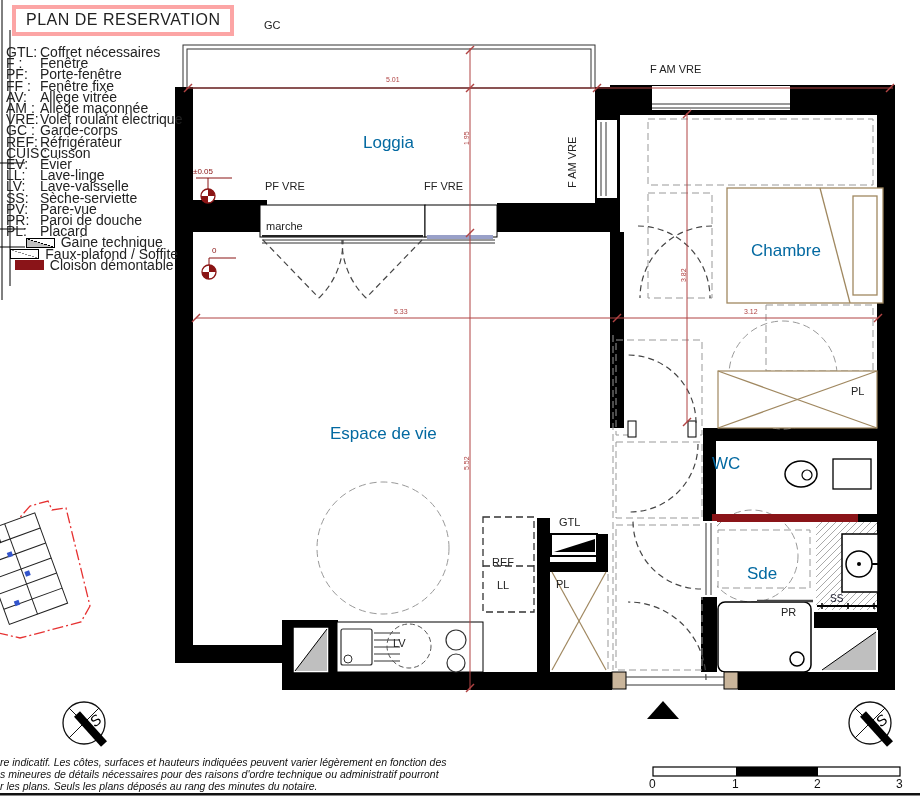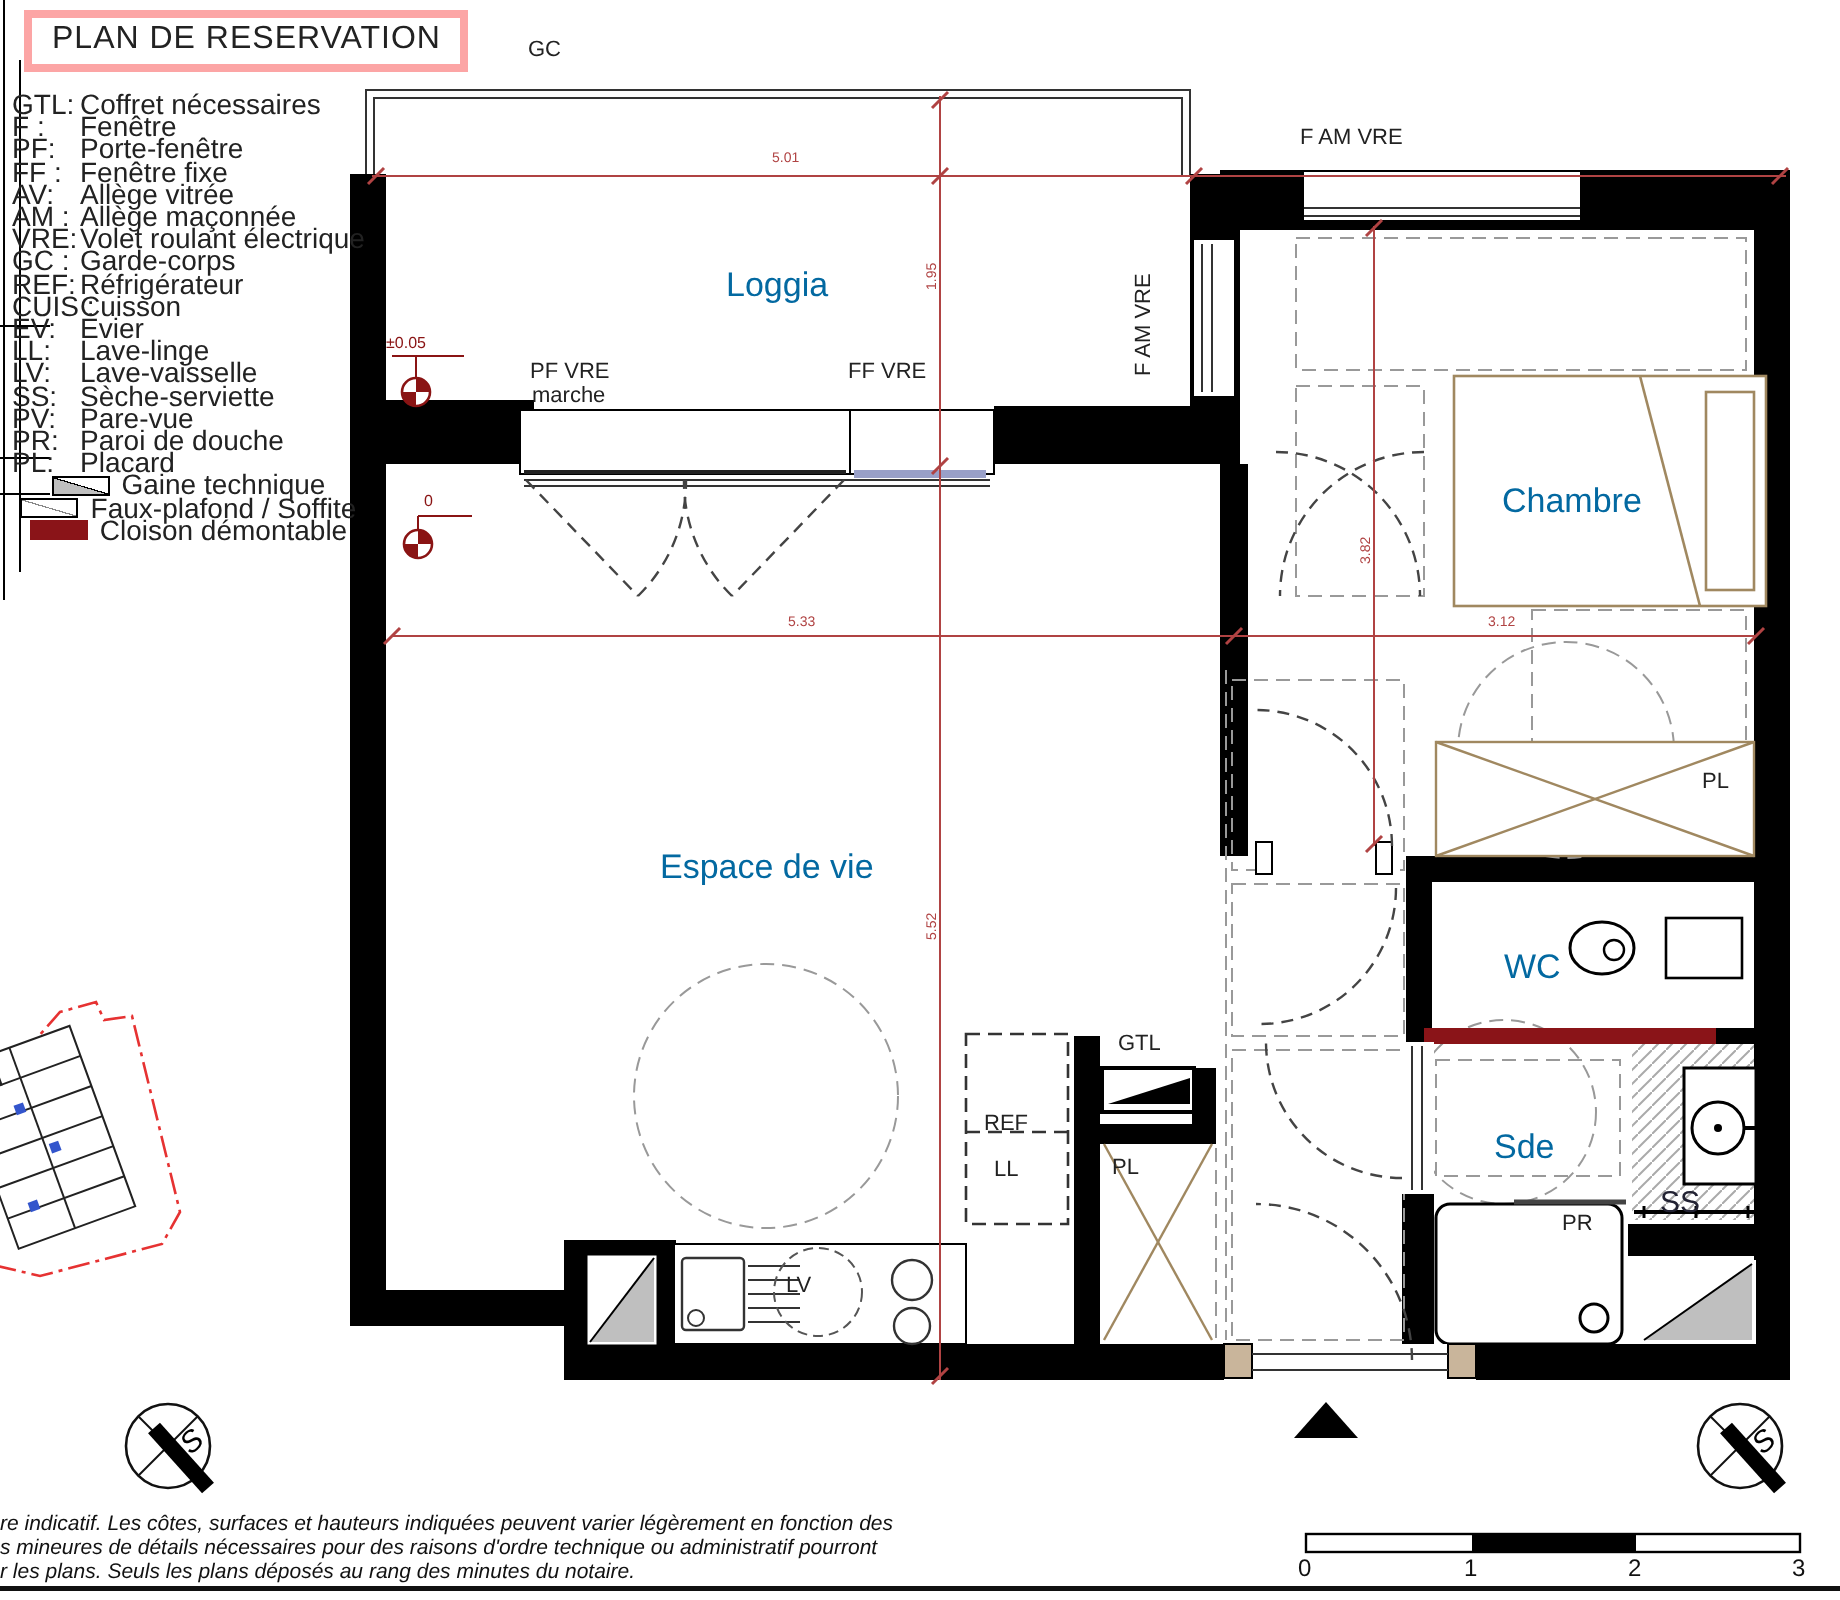--- a/index.html
+++ b/index.html
@@ -12,21 +12,21 @@
   .legend{left:6px;top:47px;font-size:14px;line-height:11.2px;}
   .lg-row{display:flex;}
   .lg-abbr{width:34px;flex-shrink:0;}
   .lg-sw{display:flex;align-items:center;height:11.2px;justify-content:center;}
   .swbox{width:27px;height:8px;border:1px solid #000;margin-right:6px;flex-shrink:0;}
   .sw-gaine{background:linear-gradient(to top right,#bfbfbf 48%,#000 48%,#000 52%,#fff 52%);}
   .sw-faux{background:linear-gradient(to top right,#fff 48%,#888 48%,#888 52%,#fff 52%);}
   .sw-cloison{background:#8a1418;border-color:#8a1418;}
   .room-lbl{font-size:17px;color:#0369a1;}
   .sm-lbl{font-size:11px;color:#222;}
-  .xs-lbl{font-size:15px;color:#223;}
+  .xs-lbl{font-size:10px;color:#223;}
   .dim{font-size:7px;color:#b04343;}
   .rot{transform:rotate(-90deg);transform-origin:0 0;}
   .lvl{font-size:8px;color:#8a1414;}
   .foot{font-size:10.5px;font-style:italic;color:#111;line-height:12px;}
   .scale-num{font-size:12px;color:#111;}
 </style>
 </head>
 <body>
 
 <div id="sheet">
@@ -379,24 +379,24 @@
         <span>Cloison démontable</span>
       </div>
 </div>
 
 <div class="abs sm-lbl" style="left:264px;top:19px;">GC</div>
 <div class="abs sm-lbl" style="left:650px;top:63px;">F AM VRE</div>
 <div class="abs sm-lbl rot" style="left:566px;top:188px;">F AM VRE</div>
 <div class="abs room-lbl" style="left:363px;top:133px;">Loggia</div>
 <div class="abs sm-lbl" style="left:265px;top:180px;">PF VRE</div>
 <div class="abs sm-lbl" style="left:424px;top:180px;">FF VRE</div>
-<div class="abs sm-lbl" style="left:266px;top:192px;">marche</div>
+<div class="abs sm-lbl" style="left:266px;top:220px;">marche</div>
 <div class="abs room-lbl" style="left:751px;top:241px;">Chambre</div>
 <div class="abs room-lbl" style="left:330px;top:424px;">Espace de vie</div>
-<div class="abs room-lbl" style="left:752px;top:454px;margin-top:20px;">WC</div>
+<div class="abs room-lbl" style="left:712px;top:454px;">WC</div>
 <div class="abs room-lbl" style="left:747px;top:564px;">Sde</div>
 <div class="abs sm-lbl" style="left:851px;top:385px;">PL</div>
 <div class="abs sm-lbl" style="left:556px;top:578px;">PL</div>
 <div class="abs sm-lbl" style="left:559px;top:516px;">GTL</div>
 <div class="abs sm-lbl" style="left:492px;top:532px;margin-top:24px;">REF</div>
 <div class="abs sm-lbl" style="left:497px;top:579px;">LL</div>
 <div class="abs sm-lbl" style="left:393px;top:637px;">LV</div>
 <div class="abs sm-lbl" style="left:781px;top:606px;">PR</div>
 <div class="abs xs-lbl" style="left:830px;top:593px;">SS</div>
 

